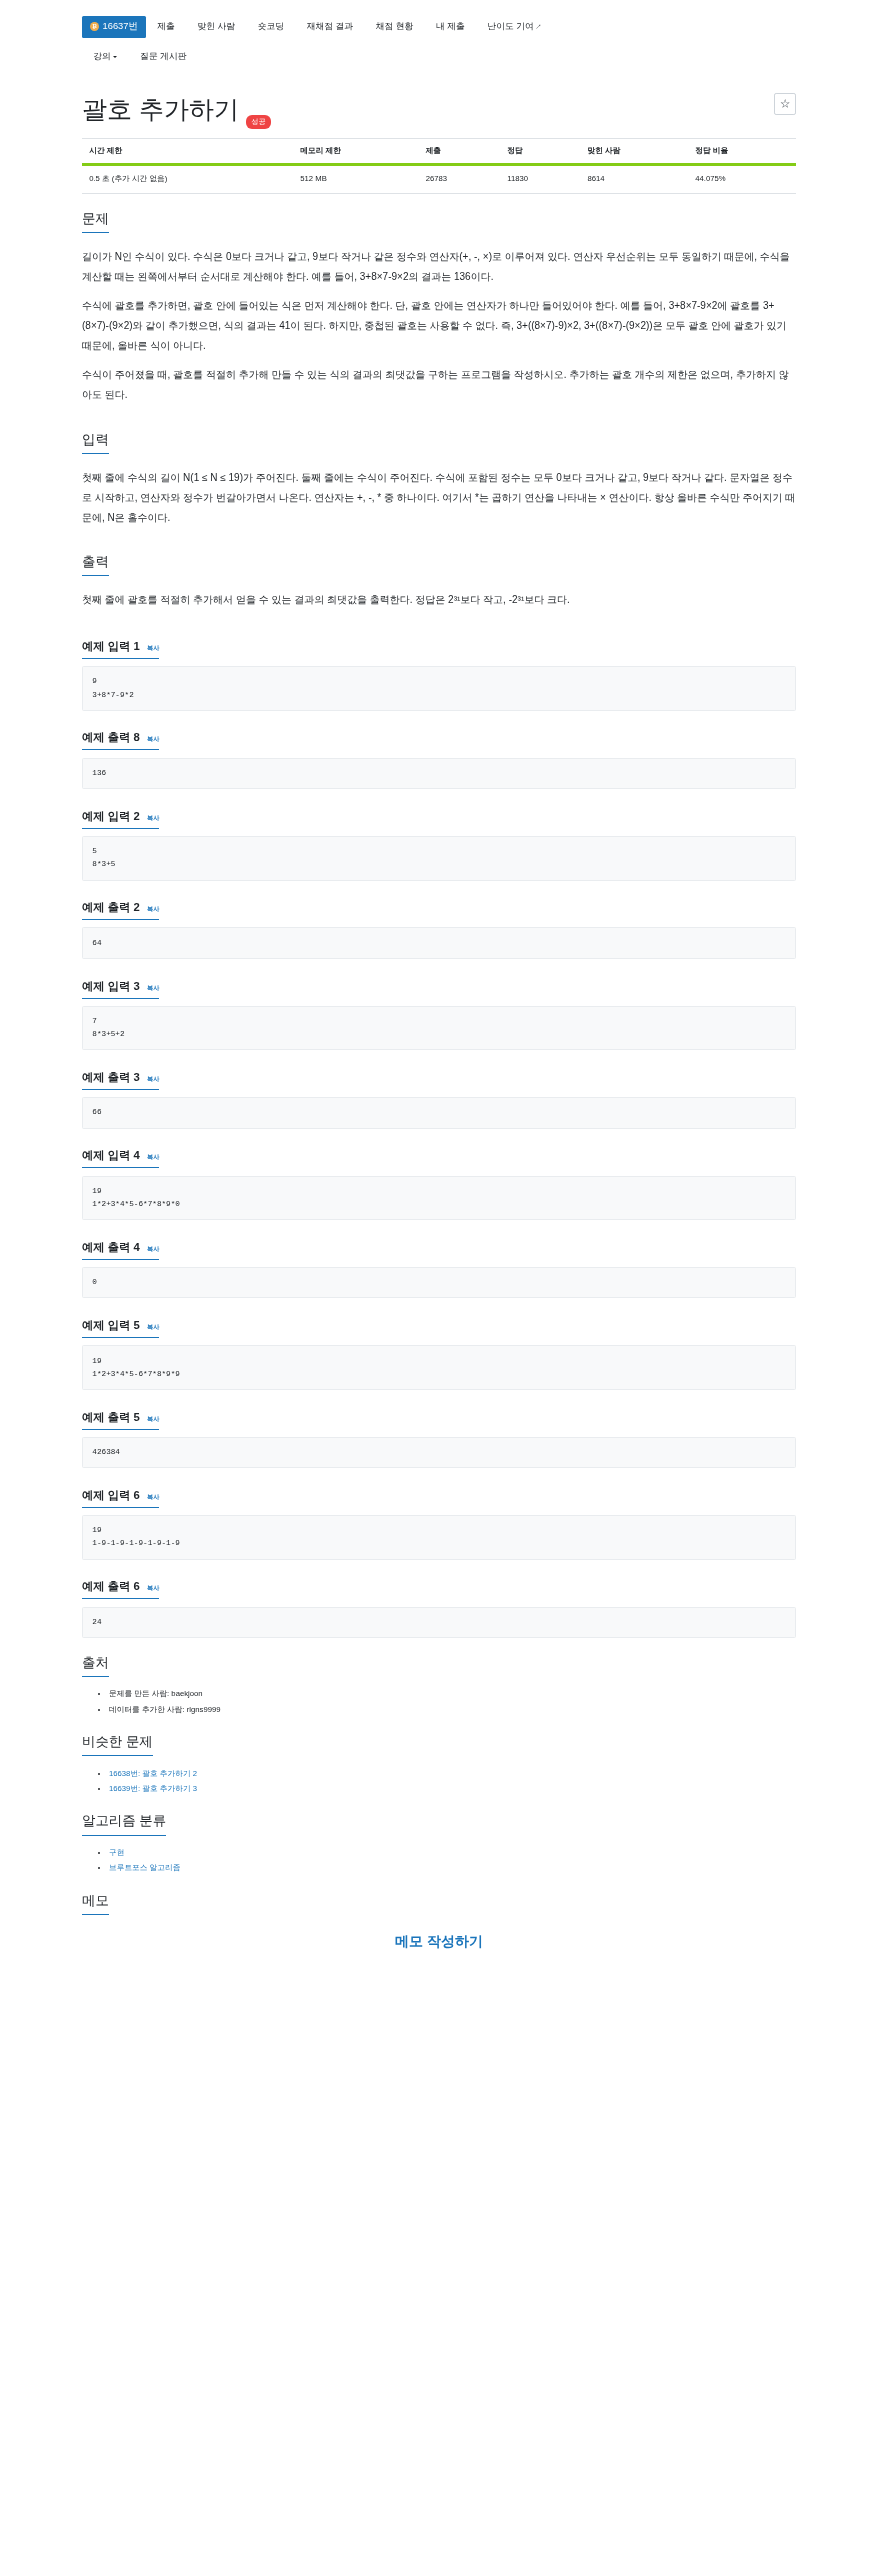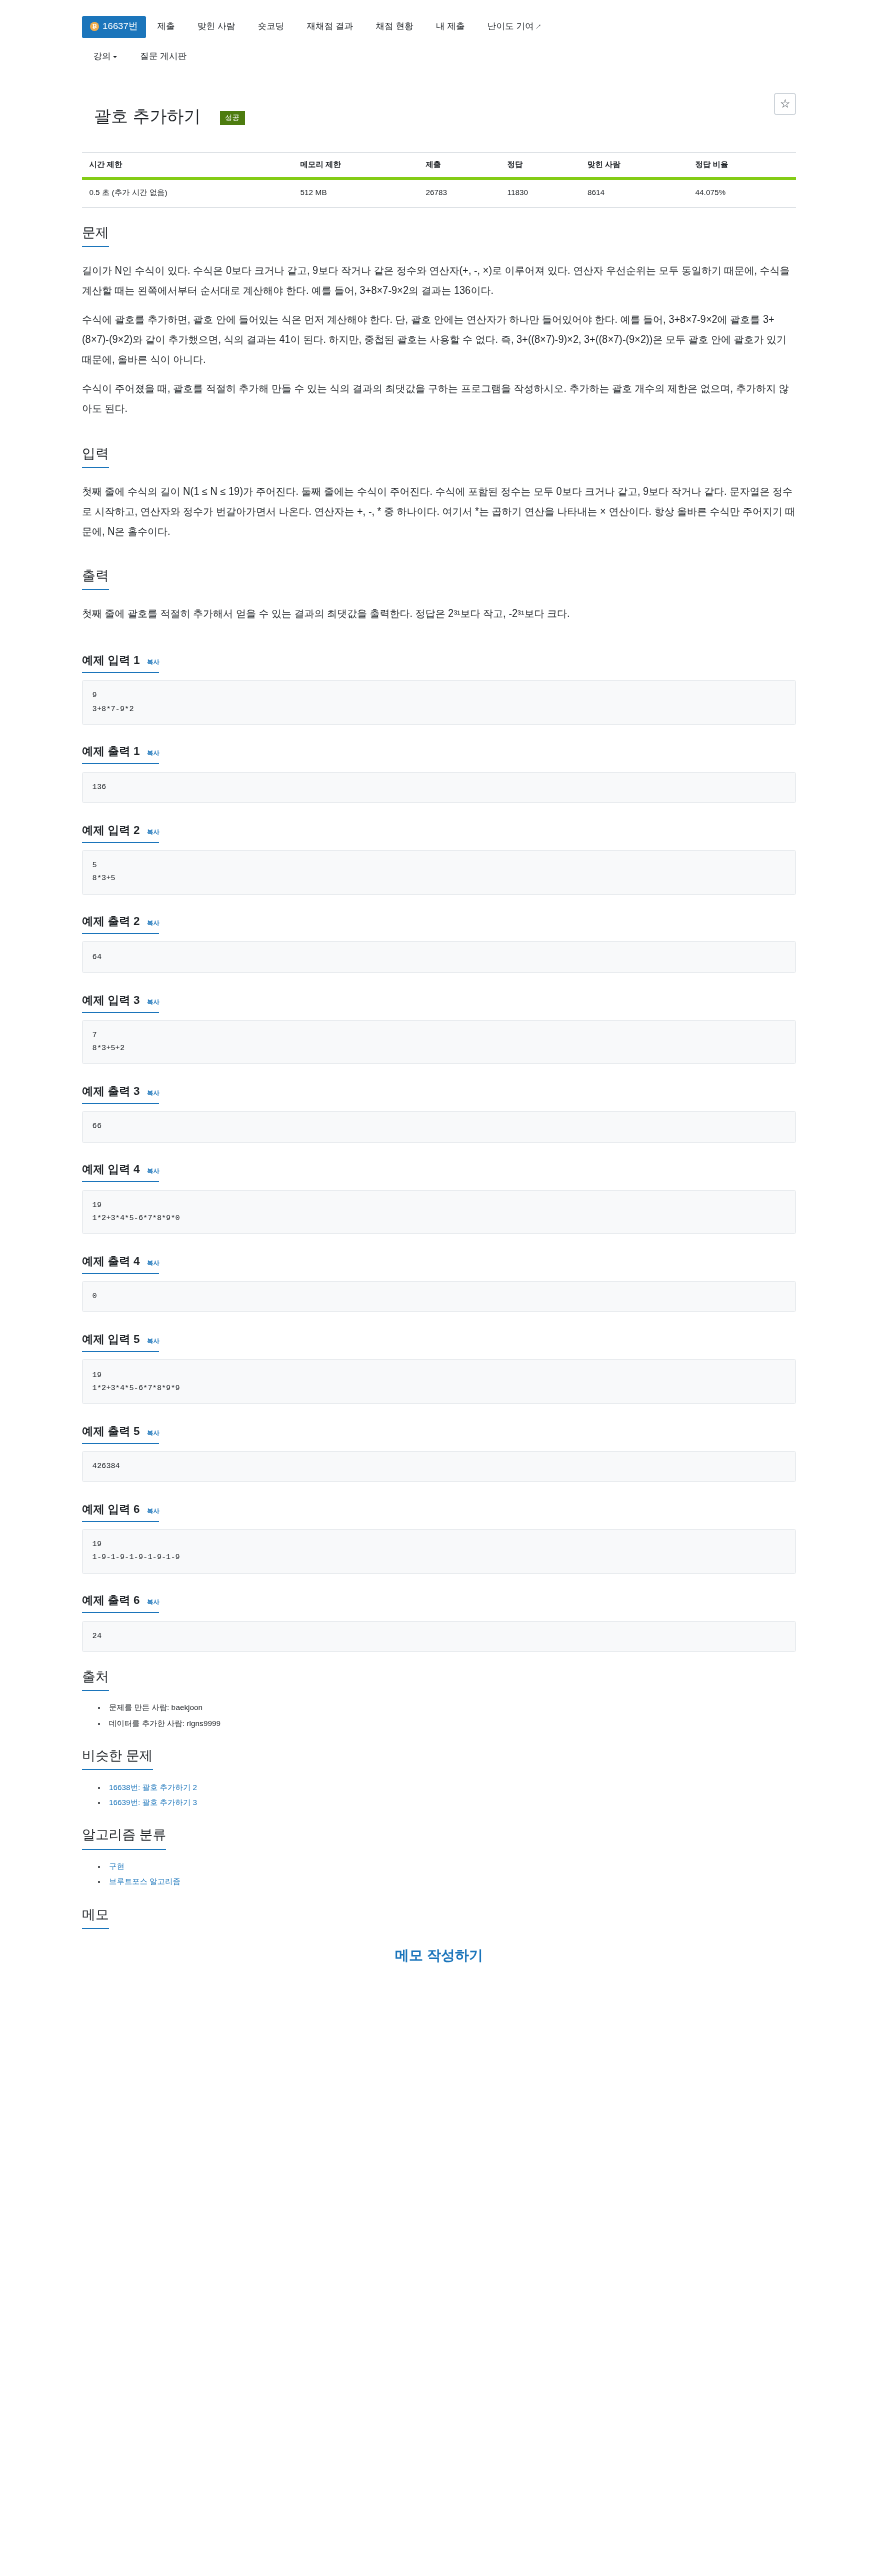--- a/index.html
+++ b/index.html
@@ -80,33 +80,33 @@
     justify-content: space-between;
     margin-top: 25px;
     padding-bottom: 9.3px;
   }
   .title-left {
     display: flex;
     align-items: center;
     gap: 7.2px;
   }
   .page-title {
-    font-size: 17px;
+    font-size: 25px;
     font-weight: normal;
-    margin: 12px;
+    margin: 0;
     color: #212529;
   }
   .badge-solved {
-    background: #4d7c0f;
+    background: #ef4444;
     color: #ffffff;
     font-size: 7.2px;
-    border-radius: 0;
+    border-radius: 6px;
     padding: 2.1px 5.2px;
     position: relative;
-    top: 1px;
+    top: 12px;
   }
   .star-box {
     width: 21.6px; height: 21.6px;
     border: 0.5px solid #ced4da;
     border-radius: 2.1px;
     display: flex;
     align-items: center;
     justify-content: center;
     font-size: 10.3px;
     color: #495057;
@@ -290,21 +290,21 @@
     </div>
 
     <div>
       <h2 class="sample-head">
         <span>예제 입력 1</span>
         <a class="copy-btn">복사</a>
       </h2>
       <pre class="sample">9
 3+8*7-9*2</pre>
       <h2 class="sample-head">
-        <span>예제 출력 1</span>
+        <span>예제 출력 8</span>
         <a class="copy-btn">복사</a>
       </h2>
       <pre class="sample">136</pre>
     </div>
 
     <div>
       <h2 class="sample-head">
         <span>예제 입력 2</span>
         <a class="copy-btn">복사</a>
       </h2>

